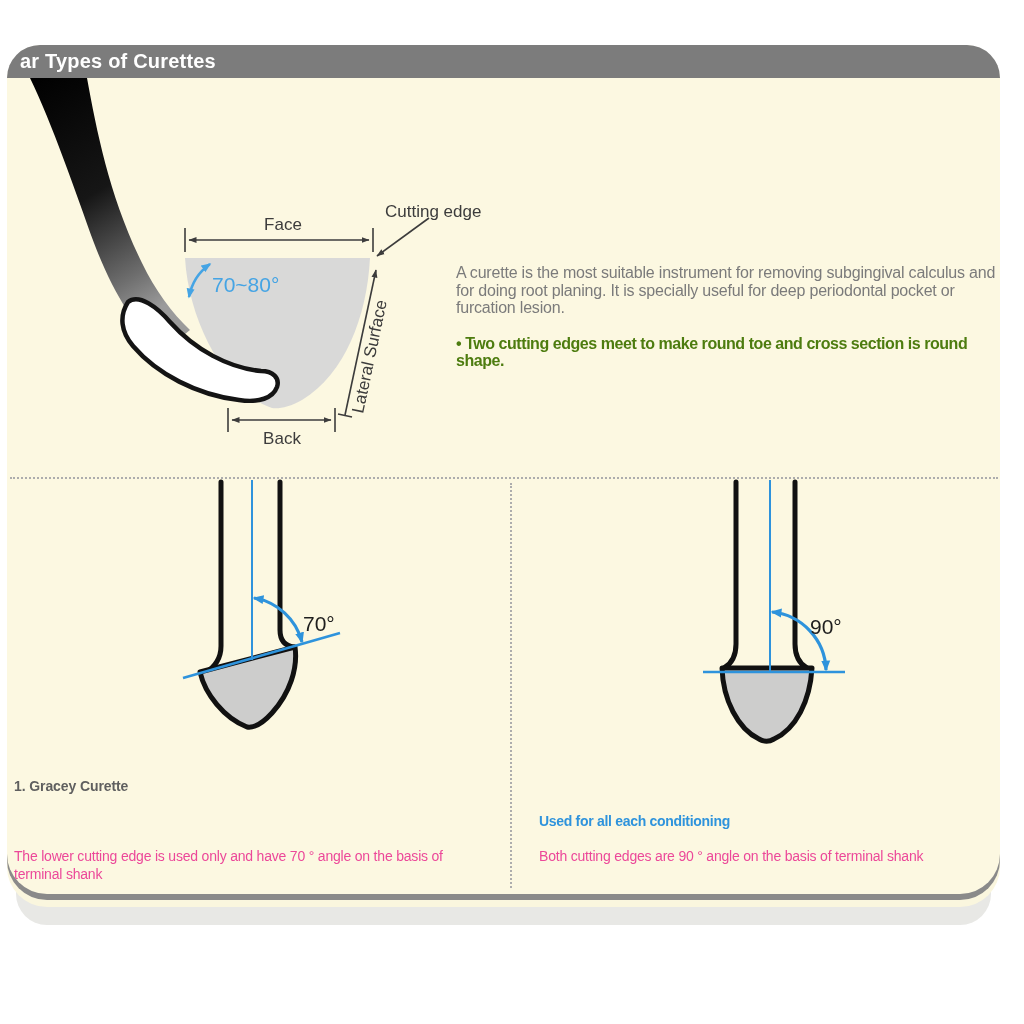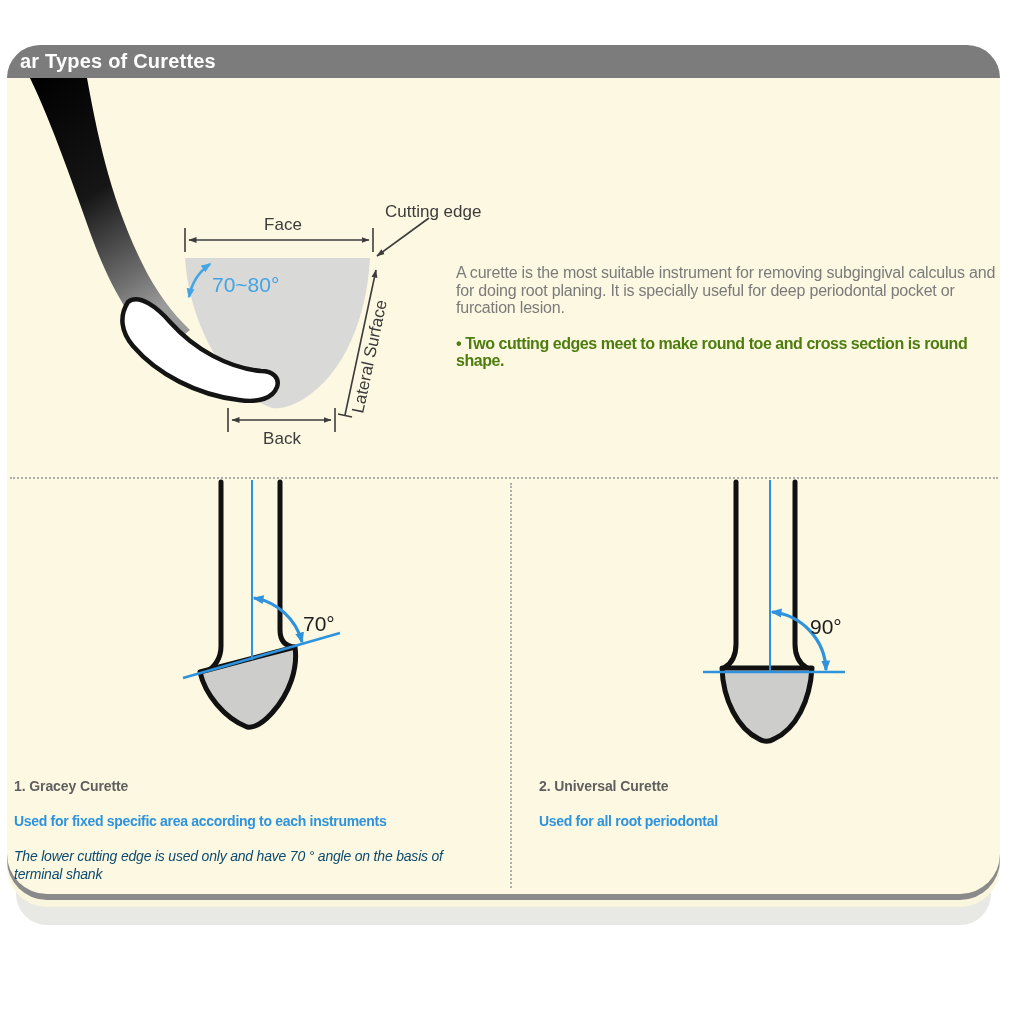--- a/index.html
+++ b/index.html
@@ -40,21 +40,21 @@
     position:absolute;left:456px;top:264px;width:548px;
     color:#7b7b7b;font-size:16px;line-height:17.5px;letter-spacing:-0.2px;
   }
   .desc-block p{margin:0 0 18px 0;}
   .desc-bullet{
     color:#4d7c0f;font-weight:bold;letter-spacing:-0.45px;margin:0 0 17px 0;
   }
   .type-block{position:absolute;font-size:14px;line-height:17.5px;}
   .type-block .type-title{color:#5f5f5f;font-weight:600;letter-spacing:-0.1px;}
   .type-block .type-use{color:#2E93DC;font-weight:bold;letter-spacing:-0.3px;position:absolute;top:35px;white-space:nowrap;}
-  .type-block .type-desc{color:#0c4a6e;letter-spacing:-0.2px;position:absolute;top:70px;font-style:italic;}
+  .type-block .type-desc{color:#ec4899;letter-spacing:-0.2px;position:absolute;top:70px;}
   .block-gracey{left:14px;top:778px;width:478px;height:110px;}
   .block-universal{left:539px;top:778px;width:450px;height:110px;}
   .block-gracey .type-desc{width:475px;}
   .block-universal .type-desc{width:450px;}
 </style>
 </head>
 <body>
 
 <div class="canvas">
 
@@ -166,22 +166,21 @@
     <g stroke="#2E93DC" fill="none">
       <line x1="120" y1="2" x2="120" y2="194" stroke-width="2"></line>
       <line x1="53" y1="194" x2="195" y2="194" stroke-width="2.6"></line>
       <path d="M122,134 A60,60 0 0 1 176,192" stroke-width="3.2" marker-start="url(#ublues)" marker-end="url(#ublue)"></path>
     </g>
     <text class="angle-label" x="160" y="156">90°</text>
   </svg>
 
   <div class="type-block block-gracey">
     <div class="type-title">1. Gracey Curette</div>
-    <div class="type-use">Used for fixed specific area according to each instruments</div>
     <div class="type-desc">The lower cutting edge is used only and have 70 ° angle on the basis of terminal shank</div>
   </div>
 
   <div class="type-block block-universal">
-    <div class="type-title">2. Universal Curette</div>
-    <div class="type-use">Used for all root periodontal</div>
+    <div class="type-use">Used for all each conditioning</div>
+    <div class="type-desc">Both cutting edges are 90 ° angle on the basis of terminal shank</div>
   </div>
 
 </div>
 
 </body></html>

